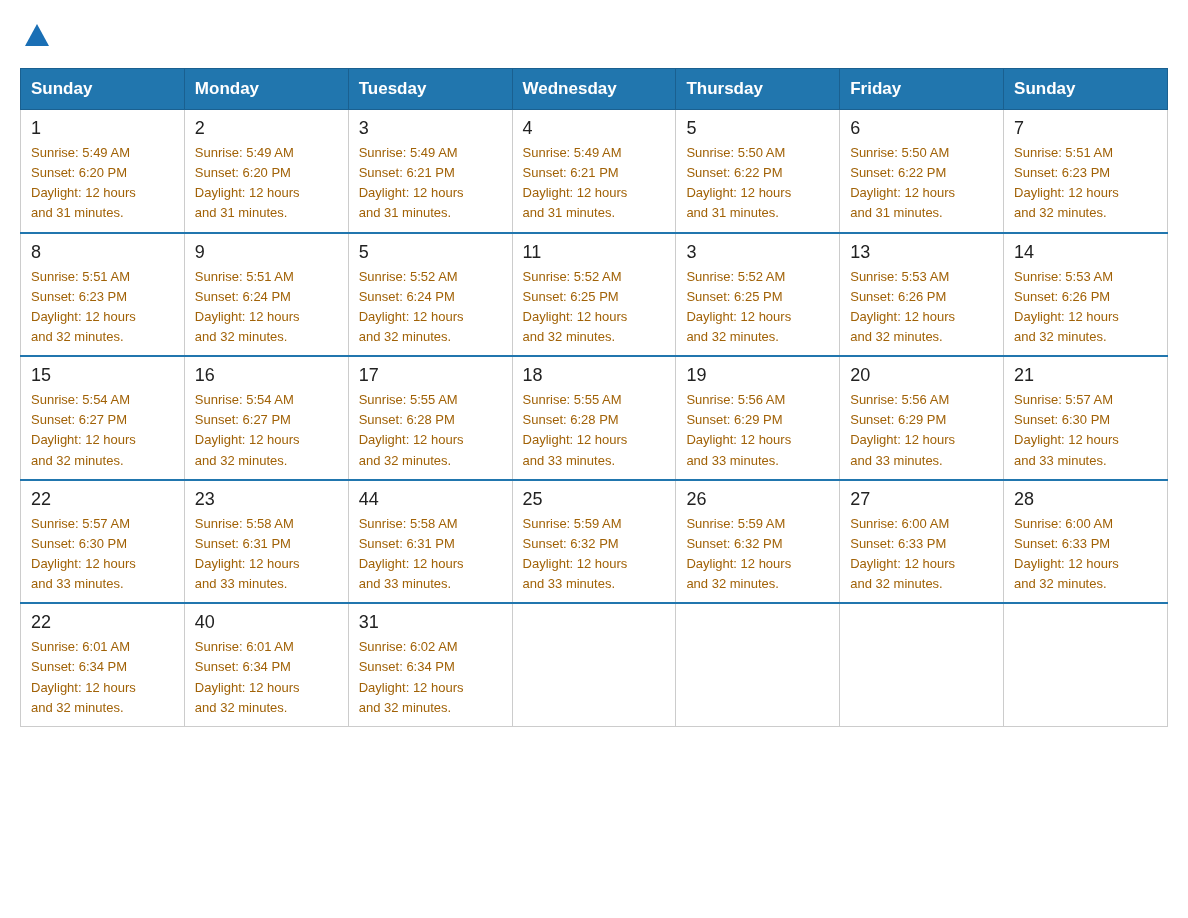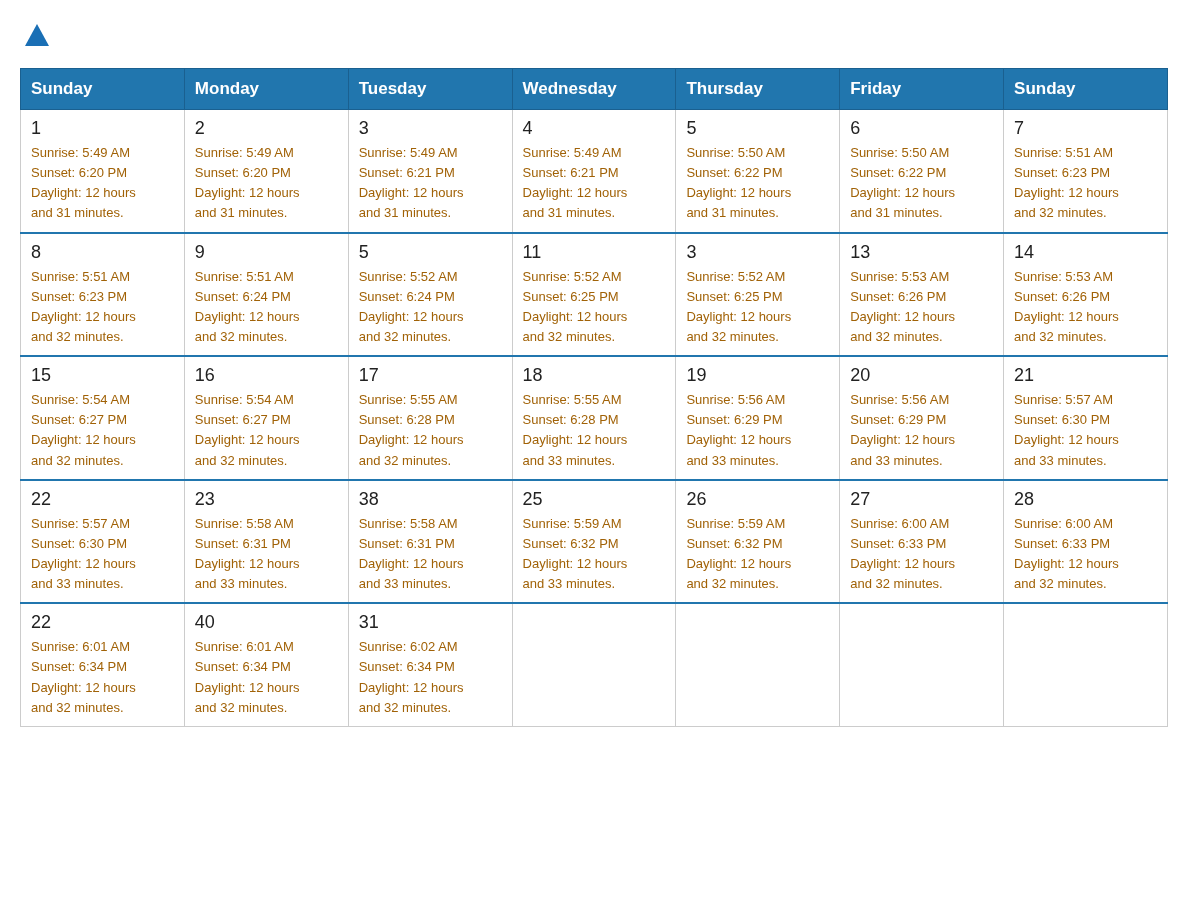--- a/index.html
+++ b/index.html
@@ -184,21 +184,21 @@
         <td><span class="day-number">20</span>
         <span class="day-info">Sunrise: 5:56 AM<br>Sunset: 6:29 PM<br>Daylight: 12 hours<br>and 33 minutes.</span></td>
         <td><span class="day-number">21</span>
         <span class="day-info">Sunrise: 5:57 AM<br>Sunset: 6:30 PM<br>Daylight: 12 hours<br>and 33 minutes.</span></td>
       </tr>
       <tr class="row-divider">
         <td><span class="day-number">22</span>
         <span class="day-info">Sunrise: 5:57 AM<br>Sunset: 6:30 PM<br>Daylight: 12 hours<br>and 33 minutes.</span></td>
         <td><span class="day-number">23</span>
         <span class="day-info">Sunrise: 5:58 AM<br>Sunset: 6:31 PM<br>Daylight: 12 hours<br>and 33 minutes.</span></td>
-        <td><span class="day-number">38</span>
+        <td><span class="day-number">44</span>
         <span class="day-info">Sunrise: 5:58 AM<br>Sunset: 6:31 PM<br>Daylight: 12 hours<br>and 33 minutes.</span></td>
         <td><span class="day-number">25</span>
         <span class="day-info">Sunrise: 5:59 AM<br>Sunset: 6:32 PM<br>Daylight: 12 hours<br>and 33 minutes.</span></td>
         <td><span class="day-number">26</span>
         <span class="day-info">Sunrise: 5:59 AM<br>Sunset: 6:32 PM<br>Daylight: 12 hours<br>and 32 minutes.</span></td>
         <td><span class="day-number">27</span>
         <span class="day-info">Sunrise: 6:00 AM<br>Sunset: 6:33 PM<br>Daylight: 12 hours<br>and 32 minutes.</span></td>
         <td><span class="day-number">28</span>
         <span class="day-info">Sunrise: 6:00 AM<br>Sunset: 6:33 PM<br>Daylight: 12 hours<br>and 32 minutes.</span></td>
       </tr>

